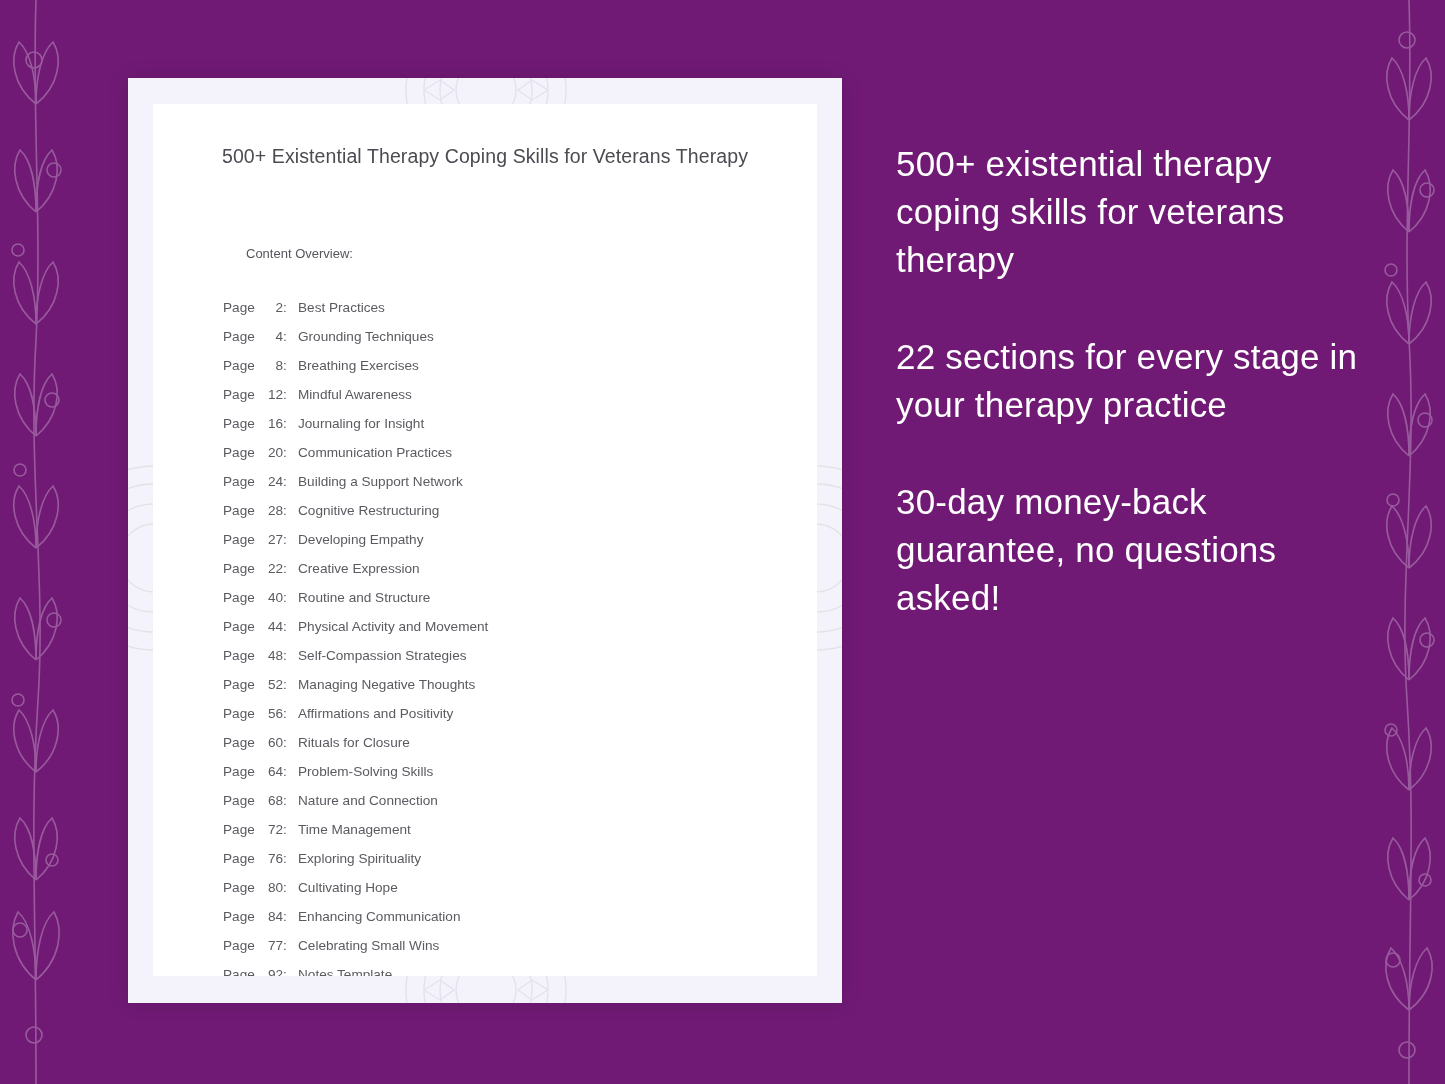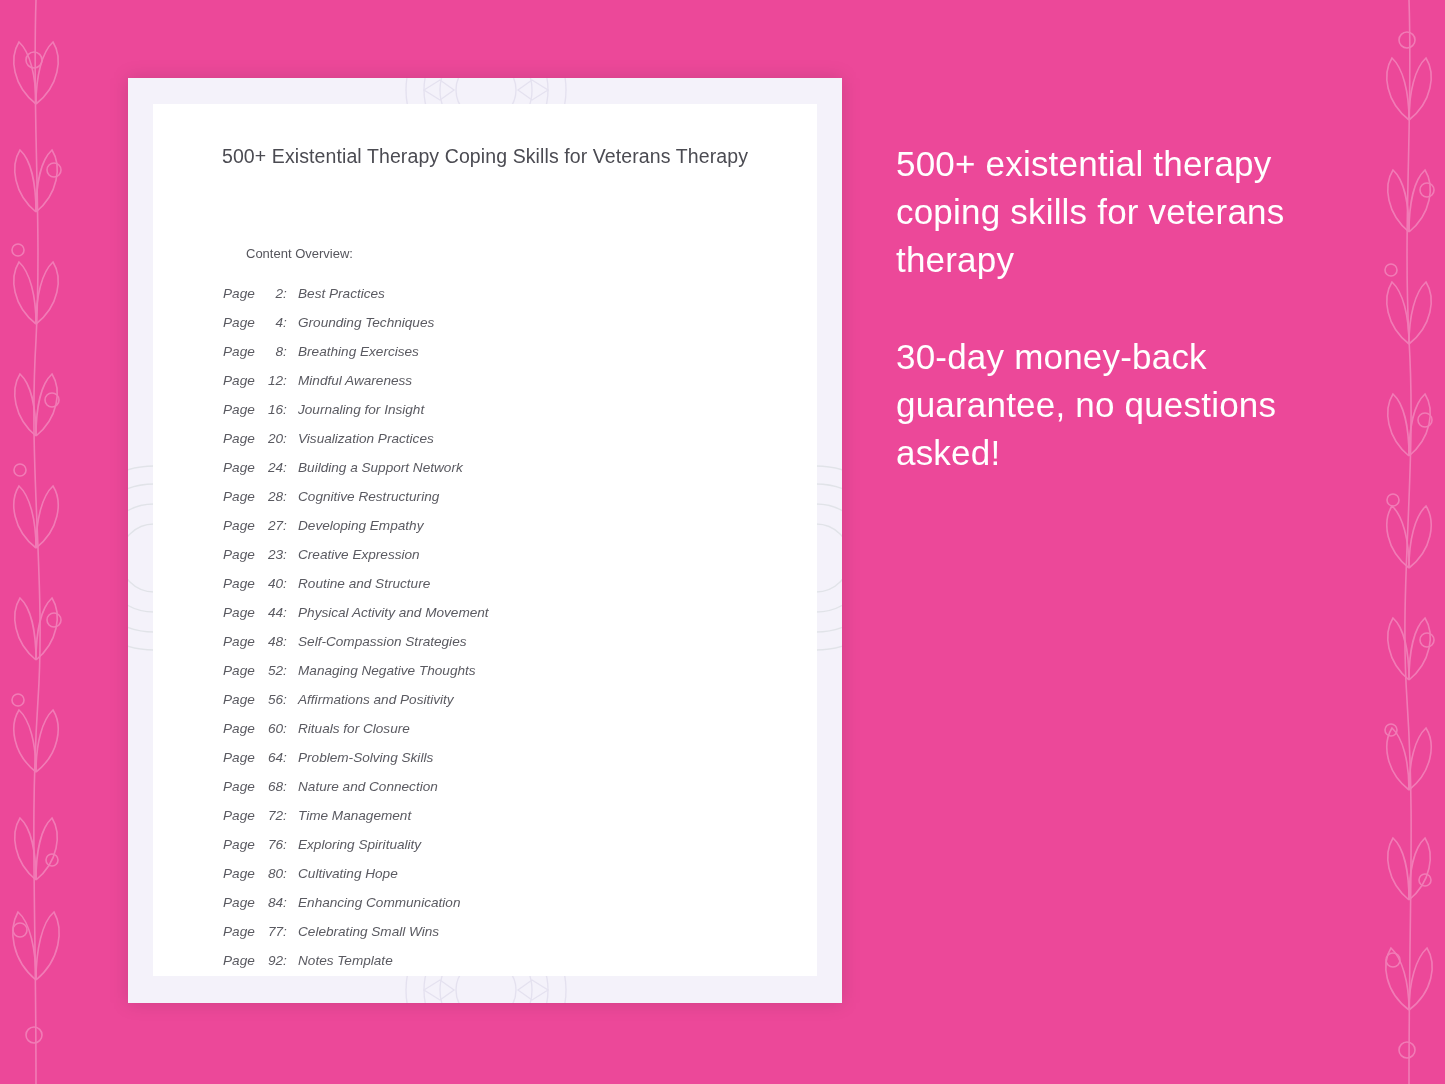--- a/index.html
+++ b/index.html
@@ -10,21 +10,21 @@
     width: 1445px;
     height: 1084px;
     overflow: hidden;
     font-family: "Liberation Sans", sans-serif;
     background: #4ec3cf;
   }
   .stage {
     position: relative;
     width: 1445px;
     height: 1084px;
-    background: #ec4899;
+    background: #701a75;
     overflow: hidden;
   }
   
   .floral {
     position: absolute;
     top: 0;
     height: 1084px;
     width: 72px;
     opacity: 0.33;
     pointer-events: none;
@@ -87,25 +87,24 @@
     margin-left: 48px;
   }
   .toc {
     position: absolute;
     left: 70px;
     top: 182px;
     width: 580px;
   }
   .toc-row {
     display: flex;
-    align-items: flex-start;
+    align-items: flex-end;
     height: 29px;
     font-size: 13.6px;
     color: #5a5a61;
-    font-style: italic;
   }
   .toc-page {
     display: inline-block;
     width: 34px;
     text-align: left;
   }
   .toc-num {
     display: inline-block;
     width: 26px;
     text-align: right;
@@ -321,21 +320,21 @@
             <span class="toc-num">16</span>
             <span class="toc-colon">:</span>
             <span class="toc-sep"></span>
             <span class="toc-label">Journaling for Insight</span>
           </div>
           <div class="toc-row">
             <span class="toc-page">Page</span>
             <span class="toc-num">20</span>
             <span class="toc-colon">:</span>
             <span class="toc-sep"></span>
-            <span class="toc-label">Visualization Practices</span>
+            <span class="toc-label">Communication Practices</span>
           </div>
           <div class="toc-row">
             <span class="toc-page">Page</span>
             <span class="toc-num">24</span>
             <span class="toc-colon">:</span>
             <span class="toc-sep"></span>
             <span class="toc-label">Building a Support Network</span>
           </div>
           <div class="toc-row">
             <span class="toc-page">Page</span>
@@ -346,21 +345,21 @@
           </div>
           <div class="toc-row">
             <span class="toc-page">Page</span>
             <span class="toc-num">27</span>
             <span class="toc-colon">:</span>
             <span class="toc-sep"></span>
             <span class="toc-label">Developing Empathy</span>
           </div>
           <div class="toc-row">
             <span class="toc-page">Page</span>
-            <span class="toc-num">23</span>
+            <span class="toc-num">22</span>
             <span class="toc-colon">:</span>
             <span class="toc-sep"></span>
             <span class="toc-label">Creative Expression</span>
           </div>
           <div class="toc-row">
             <span class="toc-page">Page</span>
             <span class="toc-num">40</span>
             <span class="toc-colon">:</span>
             <span class="toc-sep"></span>
             <span class="toc-label">Routine and Structure</span>
@@ -455,16 +454,17 @@
             <span class="toc-colon">:</span>
             <span class="toc-sep"></span>
             <span class="toc-label">Notes Template</span>
           </div>
         </div>
     </div>
   </div>
 
   <div class="copy" id="copy-list">
       <p>500+ existential therapy coping skills for veterans therapy</p>
+      <p>22 sections for every stage in your therapy practice</p>
       <p>30-day money-back guarantee, no questions asked!</p>
     </div>
 
 </div>
 
 </body></html>

